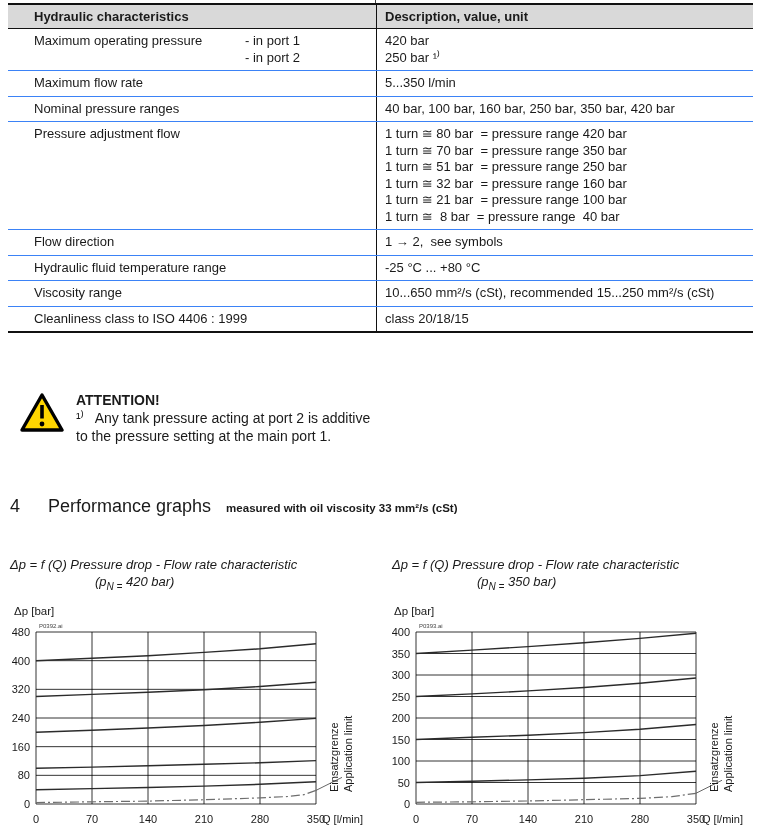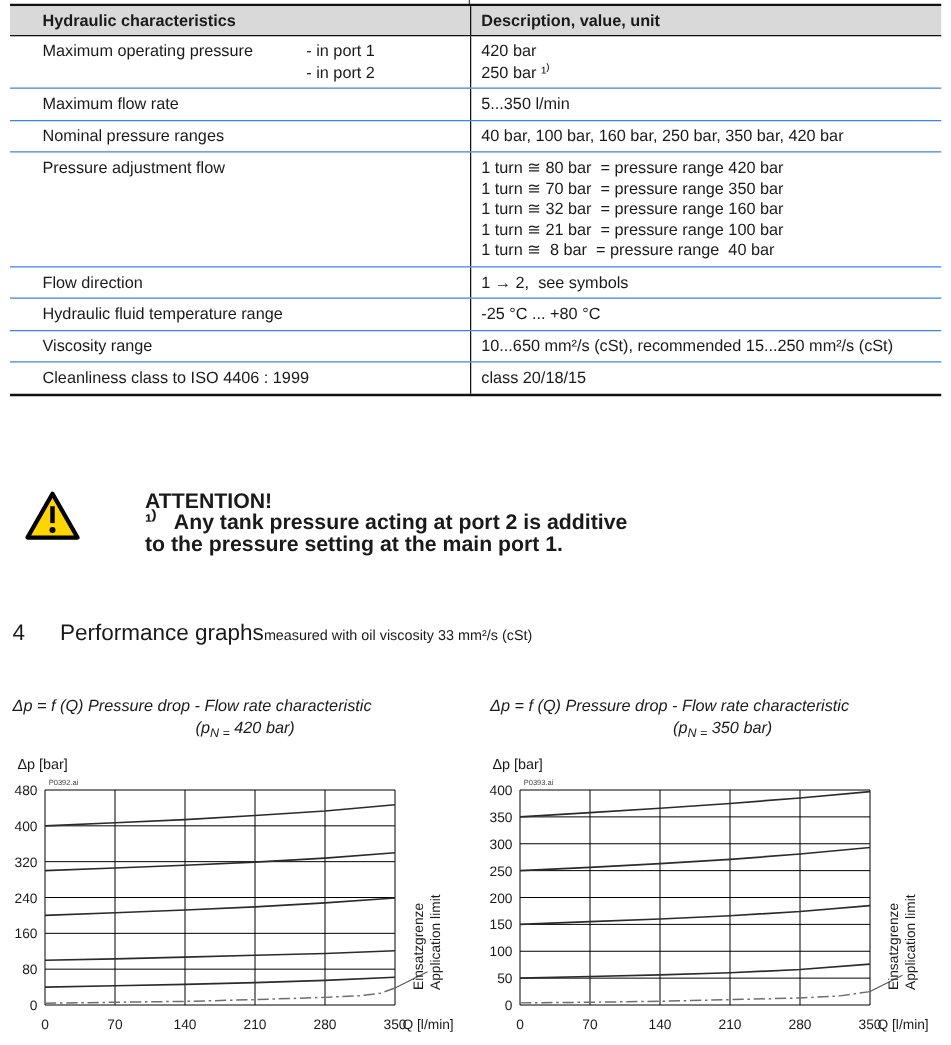--- a/index.html
+++ b/index.html
@@ -14,35 +14,35 @@
   .trow{display:flex;border-bottom:1px solid #3b82f6;}
   .tbody .trow:last-child{border-bottom:none;}
   .tcell{padding:4px 6px 4px 26px;box-sizing:border-box;}
   .c1{width:368px;flex:none;position:relative;}
   .c2{flex:1;border-left:1px solid #111;padding-left:8px;}
   .tline{line-height:16.5px;white-space:pre-wrap;}
   .subcol{position:absolute;left:237px;top:4px;}
 
   
   .attention{position:absolute;left:20px;top:392px;display:flex;gap:12px;}
-  .attention-text{font-size:17px;margin-left:40px;}
+  .attention-text{font-size:14px;}
   .attention-title{font-weight:bold;line-height:17px;}
-  .attention-line{line-height:18px;white-space:pre-wrap;font-weight:bold;}
+  .attention-line{line-height:18px;white-space:pre-wrap;}
 
   
   .section-heading{position:absolute;left:10px;top:496px;display:flex;align-items:baseline;}
   .section-number{font-size:18px;margin-right:28px;}
   .section-title{font-size:18px;}
-  .section-note{font-size:11.5px;margin-left:0;}
+  .section-note{font-size:11.5px;margin-left:15px;font-weight:bold;}
 
   
   .chart-title{position:absolute;top:556px;font-size:13px;line-height:17px;font-style:italic;}
   .chart-title.left{left:10px;}
   .chart-title.right{left:392px;}
-  .chart-subtitle{padding-left:85px;text-align:center;}
+  .chart-subtitle{padding-left:85px;}
   .subn{vertical-align:sub;font-size:10px;}
 
   
   .chart{position:absolute;top:600px;width:380px;height:236px;}
   .chart.left{left:0;}
   .chart.right{left:380px;}
   svg text{font-family:"Liberation Sans", sans-serif;}
 </style>
 </head>
 <body>
@@ -85,20 +85,21 @@
             <div class="tline">40 bar, 100 bar, 160 bar, 250 bar, 350 bar, 420 bar</div>
           </div>
         </div>
         <div class="trow">
           <div class="tcell c1">
             <div class="tline">Pressure adjustment flow</div>
           </div>
           <div class="tcell c2">
             <div class="tline">1 turn ≅ 80 bar  = pressure range 420 bar</div>
             <div class="tline">1 turn ≅ 70 bar  = pressure range 350 bar</div>
+            <div class="tline">1 turn ≅ 51 bar  = pressure range 250 bar</div>
             <div class="tline">1 turn ≅ 32 bar  = pressure range 160 bar</div>
             <div class="tline">1 turn ≅ 21 bar  = pressure range 100 bar</div>
             <div class="tline">1 turn ≅  8 bar  = pressure range  40 bar</div>
           </div>
         </div>
         <div class="trow">
           <div class="tcell c1">
             <div class="tline">Flow direction</div>
           </div>
           <div class="tcell c2">

